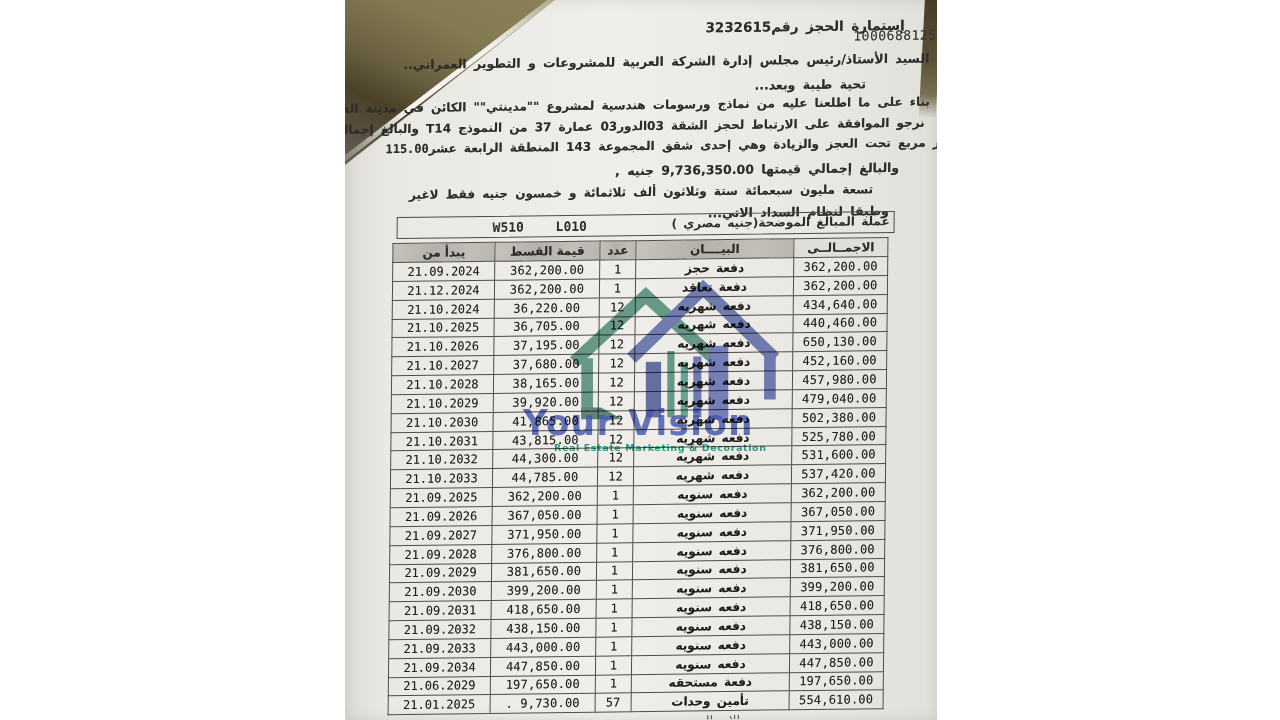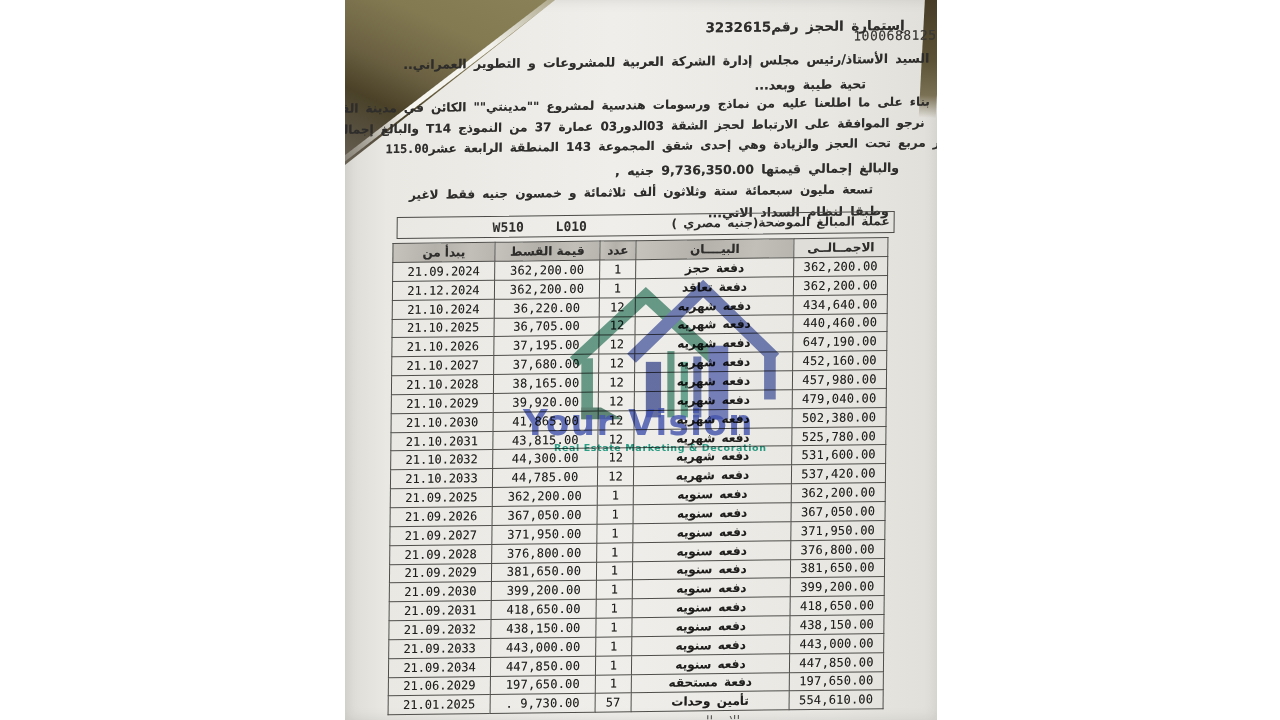--- a/index.html
+++ b/index.html
@@ -152,21 +152,21 @@
               <td class="c4">21.10.2024</td>
             </tr>
             <tr>
               <td class="c0">440,460.00</td>
               <td class="c1 ar">دفعه شهريه</td>
               <td class="c2">12</td>
               <td class="c3">36,705.00</td>
               <td class="c4">21.10.2025</td>
             </tr>
             <tr>
-              <td class="c0">647,190.00</td>
+              <td class="c0">650,130.00</td>
               <td class="c1 ar">دفعه شهريه</td>
               <td class="c2">12</td>
               <td class="c3">37,195.00</td>
               <td class="c4">21.10.2026</td>
             </tr>
             <tr>
               <td class="c0">452,160.00</td>
               <td class="c1 ar">دفعه شهريه</td>
               <td class="c2">12</td>
               <td class="c3">37,680.00</td>

